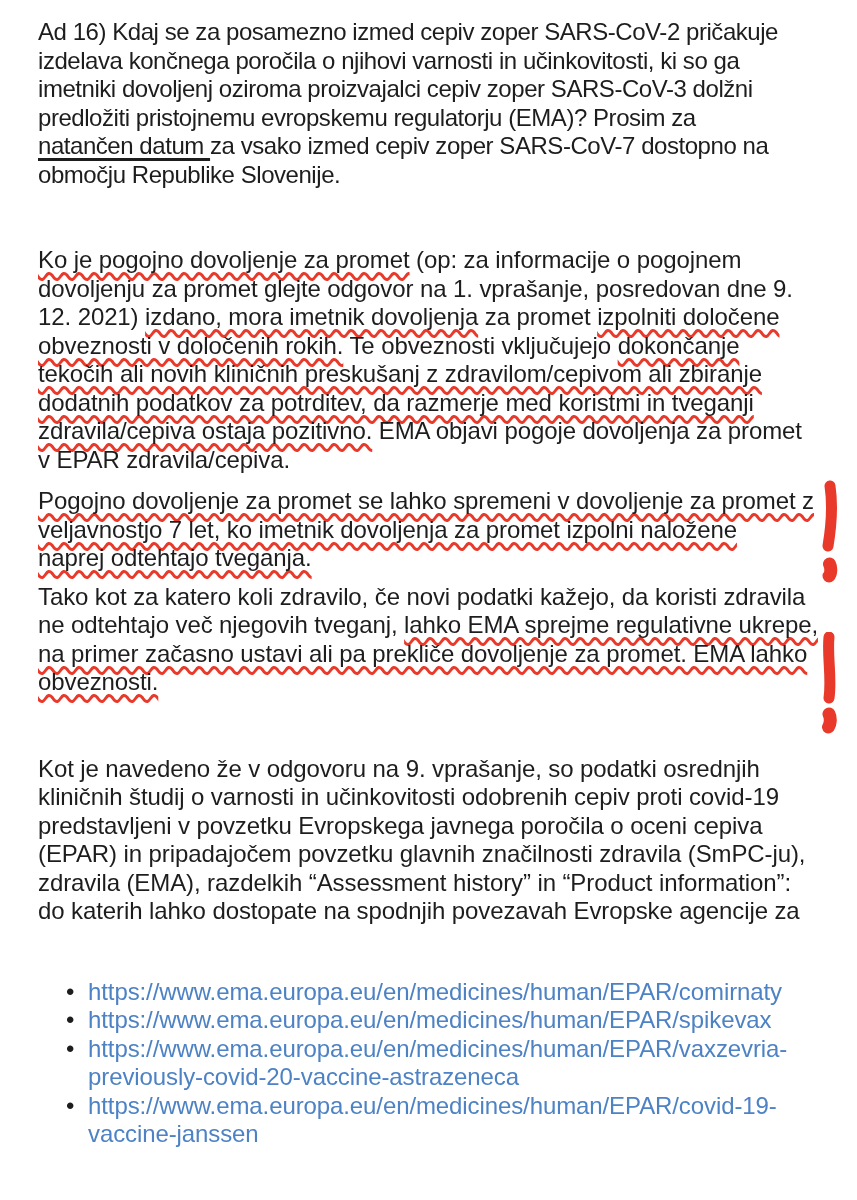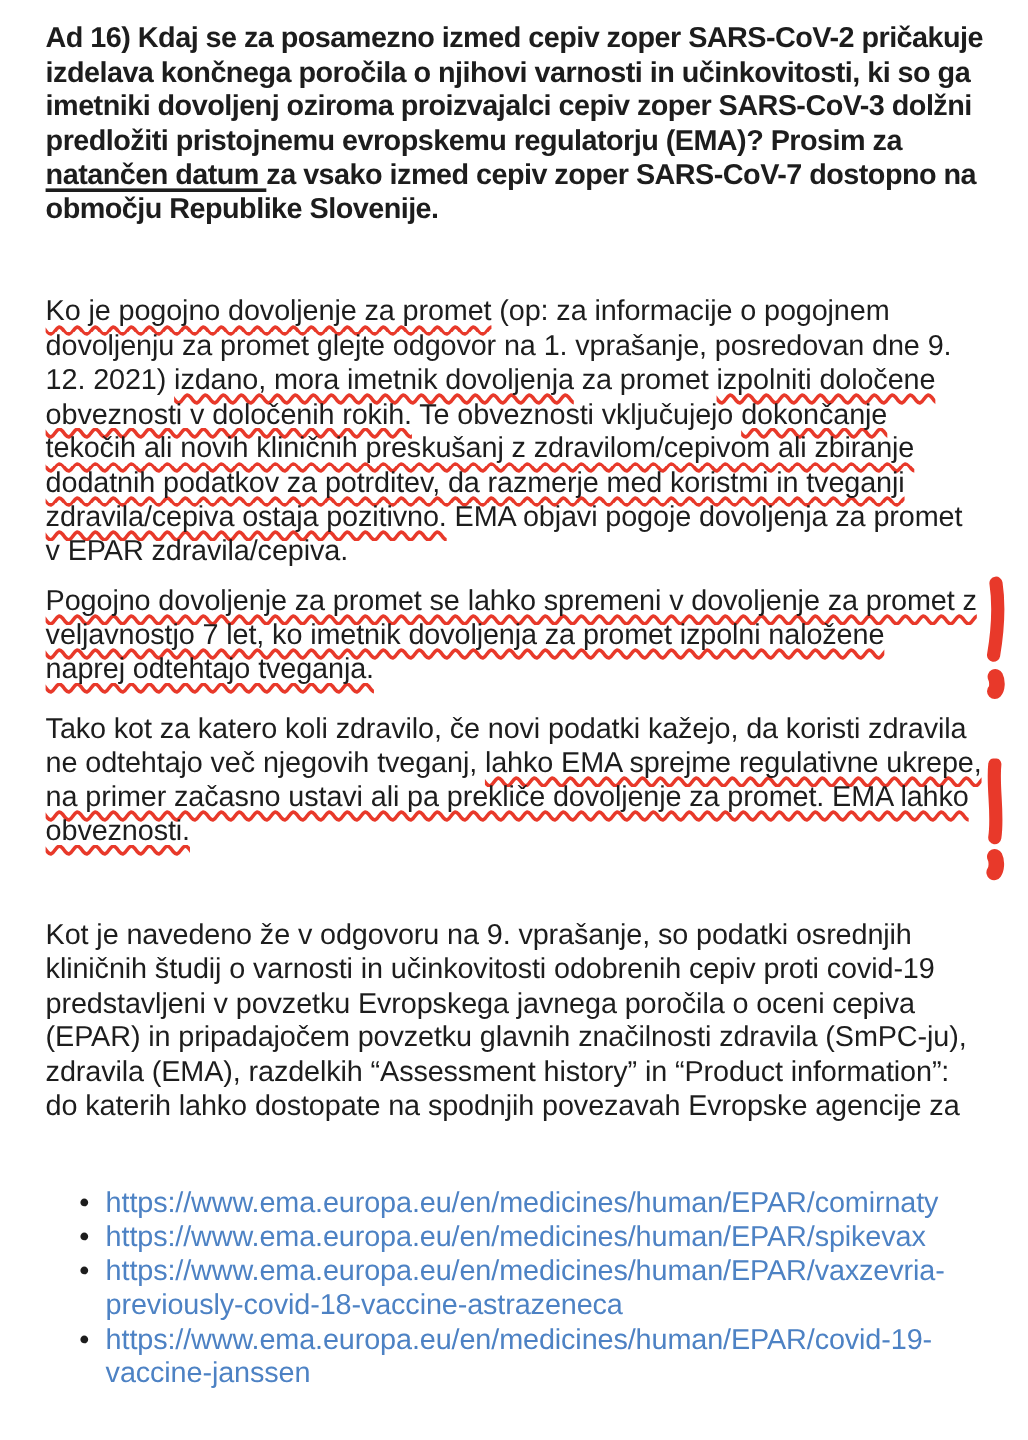--- a/index.html
+++ b/index.html
@@ -4,32 +4,32 @@
 <style>
   html,body{margin:0;padding:0}
   body{
     width:857px;height:1200px;overflow:hidden;
     background:var(--bg,#ffffff);
     color:var(--text,#1d1d1d);
     font-family:"Liberation Sans","DejaVu Sans",sans-serif;
   }
   .page{position:relative;width:857px;height:1200px;box-sizing:border-box;padding:18px 0 0 38px}
   .ln{display:block;white-space:pre;font-size:24px;line-height:28.5px;height:28.5px;letter-spacing:-0.1px}
-  .hb{font-weight:700;letter-spacing:-0.45px}
+  .hb{font-weight:400;letter-spacing:-0.45px}
   
   .u{text-decoration-line:underline;text-decoration-thickness:3px;text-underline-offset:4px;text-decoration-skip-ink:none}
   
   .rm{
     text-decoration-line:underline;text-decoration-style:wavy;
     text-decoration-color:var(--red,#e8392a);
     text-decoration-thickness:3px;text-underline-offset:4px;text-decoration-skip-ink:none;
   }
   .para-1{margin-top:57px}
   .para-2{margin-top:13px}
-  .para-3{margin-top:21px}
+  .para-3{margin-top:10px}
   .para-4{margin-top:58px}
   .links-list{margin-top:52px}
   .li{display:flex;margin-left:28px}
   .dot{flex:none;width:22px;font-size:24px;line-height:28.5px;color:var(--text,#1d1d1d)}
   .link{color:var(--link,#4d82c4);text-decoration:none;cursor:pointer}
   .excl{position:absolute;color:var(--red,#e8392a)}
   .excl-1{left:820px;top:480px}
   .excl-2{left:820px;top:632px}
 </style>
 </head>
@@ -89,21 +89,21 @@
     <div class="li">
       <span class="dot">•</span>
       <div>
         <a class="ln link">https://www.ema.europa.eu/en/medicines/human/EPAR/spikevax</a>
       </div>
     </div>
     <div class="li">
       <span class="dot">•</span>
       <div>
         <a class="ln link">https://www.ema.europa.eu/en/medicines/human/EPAR/vaxzevria-</a>
-        <a class="ln link">previously-covid-18-vaccine-astrazeneca</a>
+        <a class="ln link">previously-covid-20-vaccine-astrazeneca</a>
       </div>
     </div>
     <div class="li">
       <span class="dot">•</span>
       <div>
         <a class="ln link">https://www.ema.europa.eu/en/medicines/human/EPAR/covid-19-</a>
         <a class="ln link">vaccine-janssen</a>
       </div>
     </div>
   </div>

